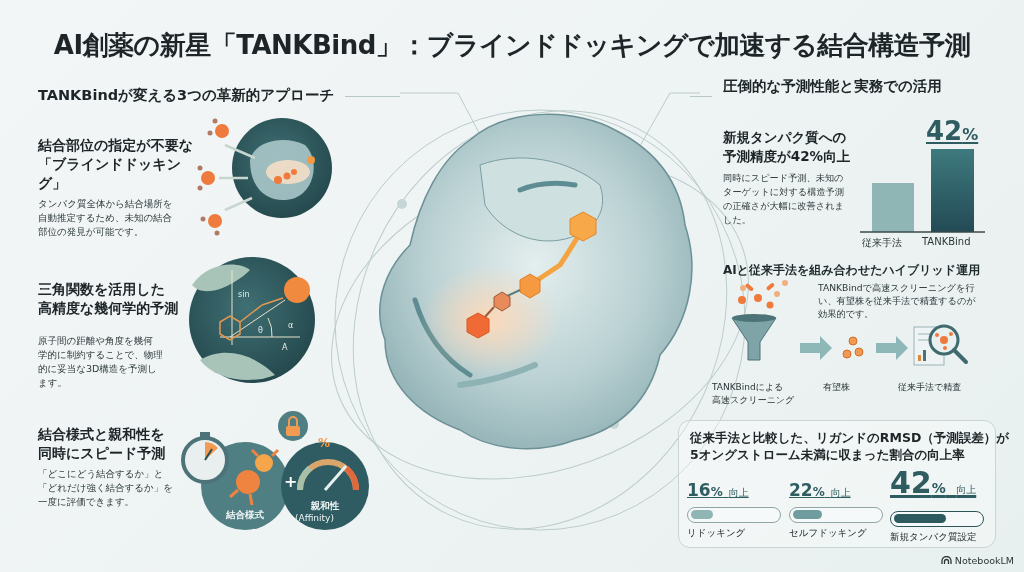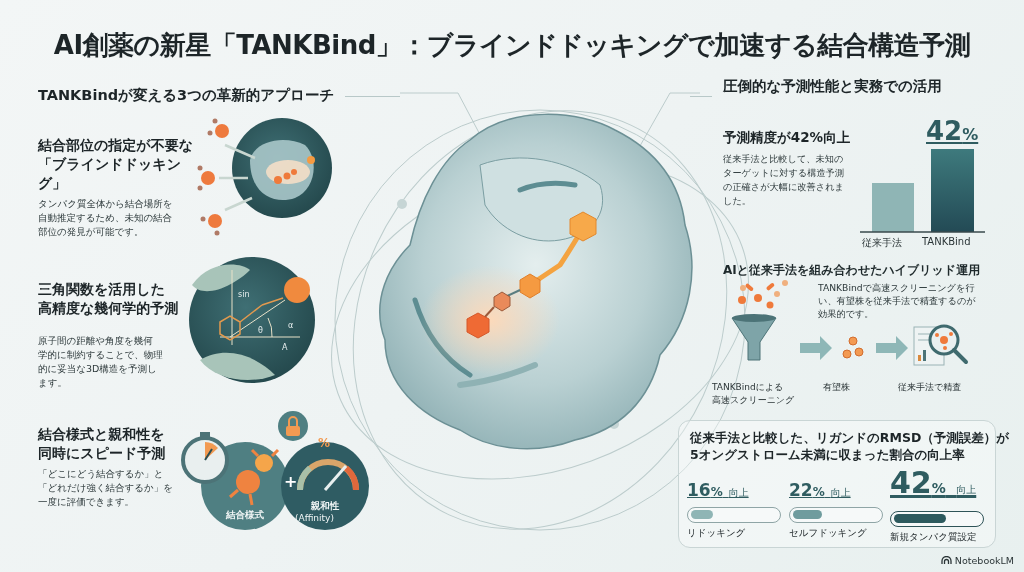--- a/index.html
+++ b/index.html
@@ -249,23 +249,24 @@
 <div class="abs" style="left:220px;top:509px;width:50px;text-align:center;font-size:9.5px;font-weight:bold;color:#f0f5f5">結合様式</div>
 <div class="abs" style="left:284px;top:472px;font-size:16px;font-weight:bold;color:#ffffff">+</div>
 <div class="abs" style="left:318px;top:436px;font-size:12px;font-weight:bold;color:#f29a52">%</div>
 <div class="abs" style="left:300px;top:500px;width:50px;text-align:center;font-size:9.5px;font-weight:bold;color:#f0f5f5">親和性</div>
 <div class="abs" style="left:295px;top:513px;width:60px;font-size:9px;color:#f0f5f5">(Affinity)</div>
 
 <div class="abs sec-line" style="left:690px;top:96px;width:22px"></div>
 <div class="abs sec-head" style="left:723px;top:77px">圧倒的な予測性能と実務での活用</div>
 
 <div class="abs" style="left:723px;top:128px;width:140px">
+  <div class="item-title" style="font-size:13.5px">新規タンパク質への</div>
   <div class="item-title" style="font-size:13.5px">予測精度が42%向上</div>
   <div class="item-desc" style="margin-top:5px;font-size:9.2px">
-    <div>従来手法と比較して、未知の</div>
+    <div>同時にスピード予測、未知の</div>
     <div>ターゲットに対する構造予測</div>
     <div>の正確さが大幅に改善されま</div>
     <div>した。</div>
   </div>
 </div>
 <div class="abs pct" style="left:926px;top:116px;font-size:26px">
   <span>42</span><span class="unit" style="font-size:16px">%</span>
 </div>
 <div class="abs bar-label" style="left:862px;top:236px;width:62px">従来手法</div>
 <div class="abs bar-label" style="left:922px;top:236px;width:62px">TANKBind</div>

